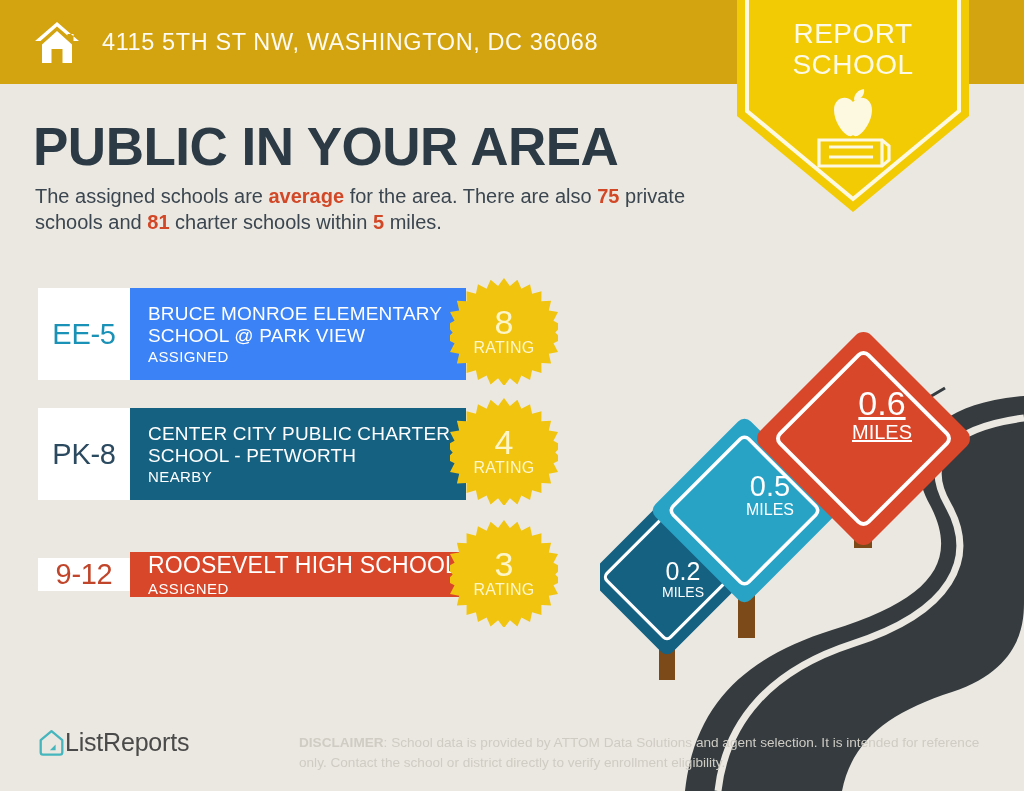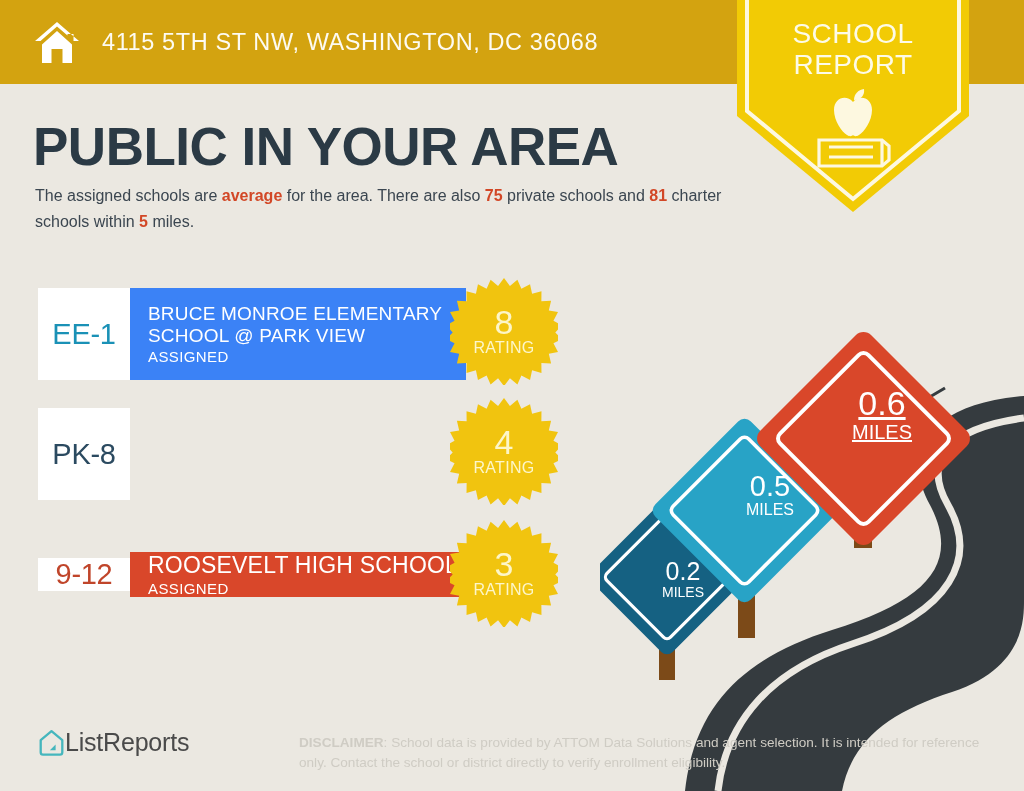--- a/index.html
+++ b/index.html
@@ -83,21 +83,21 @@
     line-height: 58px;
     font-weight: bold;
     color: #2b3a45;
     letter-spacing: -0.5px;
   }
   .subtitle {
     position: absolute;
     left: 35px;
     top: 183px;
     width: 700px;
-    font-size: 16px;
+    font-size: 20px;
     line-height: 26px;
     color: #3b4650;
   }
   .hl {
     color: #d24726;
     font-weight: bold;
   }
 
   
   .school-row {
@@ -258,53 +258,57 @@
         <path d="M117 106 c0 -6 4 -10 10 -11 c1 6 -3 11 -10 11 z" fill="#fdf8e0"></path>
       </g>
       <g fill="none" stroke="#fdf8e0" stroke-width="3.2">
         <path d="M82 146 L145 146 L152 152 L152 166 L145 172 L82 172 Z"></path>
         <path d="M145 146 L145 172"></path>
         <path d="M92 153 L136 153"></path>
         <path d="M92 163 L136 163"></path>
       </g>
     </svg>
     <div class="badge-text">
+      <div>REPORT</div>
       <div>SCHOOL</div>
-      <div>REPORT</div>
     </div>
   </div>
 
   <div class="page-title">PUBLIC IN YOUR AREA</div>
 
   <div class="subtitle">
     <span>The assigned schools are </span><span class="hl">average</span><span> for the area. There are also </span><span class="hl">75</span><span> private schools and </span><span class="hl">81</span><span> charter schools within </span><span class="hl">5</span><span> miles.</span>
   </div>
 
   <div class="school-row row-1">
     <div class="grade-box">
-      <span style="color:#1a91b6">EE-1</span>
+      <span style="color:#1a91b6">EE-5</span>
     </div>
     <div class="name-box" style="background:#3b82f6">
       <div class="school-name">BRUCE MONROE ELEMENTARY SCHOOL @ PARK VIEW</div>
       <div class="school-status">ASSIGNED</div>
     </div>
   </div>
   <div class="rating rating-1">
     <svg width="108" height="108" viewBox="0 0 100 100" xmlns="http://www.w3.org/2000/svg">
       <path fill="#f1c40f" d="M50 1 L55.5 8.3 L62.4 2.5 L66.1 10.8 L74.1 6.6 L76 15.6 L84.7 13.2 L84.6 22.4 L93.6 22 L91.5 31 L100 32.5 L95.8 40.6 L103.5 44.5 L97.5 51.5 L103.5 57.5 L95.8 61.4 L100 69.5 L91.5 71 L93.6 80 L84.6 79.6 L84.7 88.8 L76 86.4 L74.1 95.4 L66.1 91.2 L62.4 99.5 L55.5 93.7 L50 101 L44.5 93.7 L37.6 99.5 L33.9 91.2 L25.9 95.4 L24 86.4 L15.3 88.8 L15.4 79.6 L6.4 80 L8.5 71 L0 69.5 L4.2 61.4 L-3.5 57.5 L2.5 51.5 L-3.5 44.5 L4.2 40.6 L0 32.5 L8.5 31 L6.4 22 L15.4 22.4 L15.3 13.2 L24 15.6 L25.9 6.6 L33.9 10.8 L37.6 2.5 L44.5 8.3 Z"></path>
     </svg>
     <div class="rating-label">
       <span class="rating-value">8</span>
       <span class="rating-caption">RATING</span>
     </div>
   </div>
 
   <div class="school-row row-2">
     <div class="grade-box">
       <span style="color:#2b4a60">PK-8</span>
+    </div>
+    <div class="name-box" style="background:#156182">
+      <div class="school-name">CENTER CITY PUBLIC CHARTER SCHOOL - PETWORTH</div>
+      <div class="school-status">NEARBY</div>
     </div>
   </div>
   <div class="rating rating-2">
     <svg width="108" height="108" viewBox="0 0 100 100" xmlns="http://www.w3.org/2000/svg">
       <path fill="#f1c40f" d="M50 1 L55.5 8.3 L62.4 2.5 L66.1 10.8 L74.1 6.6 L76 15.6 L84.7 13.2 L84.6 22.4 L93.6 22 L91.5 31 L100 32.5 L95.8 40.6 L103.5 44.5 L97.5 51.5 L103.5 57.5 L95.8 61.4 L100 69.5 L91.5 71 L93.6 80 L84.6 79.6 L84.7 88.8 L76 86.4 L74.1 95.4 L66.1 91.2 L62.4 99.5 L55.5 93.7 L50 101 L44.5 93.7 L37.6 99.5 L33.9 91.2 L25.9 95.4 L24 86.4 L15.3 88.8 L15.4 79.6 L6.4 80 L8.5 71 L0 69.5 L4.2 61.4 L-3.5 57.5 L2.5 51.5 L-3.5 44.5 L4.2 40.6 L0 32.5 L8.5 31 L6.4 22 L15.4 22.4 L15.3 13.2 L24 15.6 L25.9 6.6 L33.9 10.8 L37.6 2.5 L44.5 8.3 Z"></path>
     </svg>
     <div class="rating-label">
       <span class="rating-value">4</span>
       <span class="rating-caption">RATING</span>
     </div>

